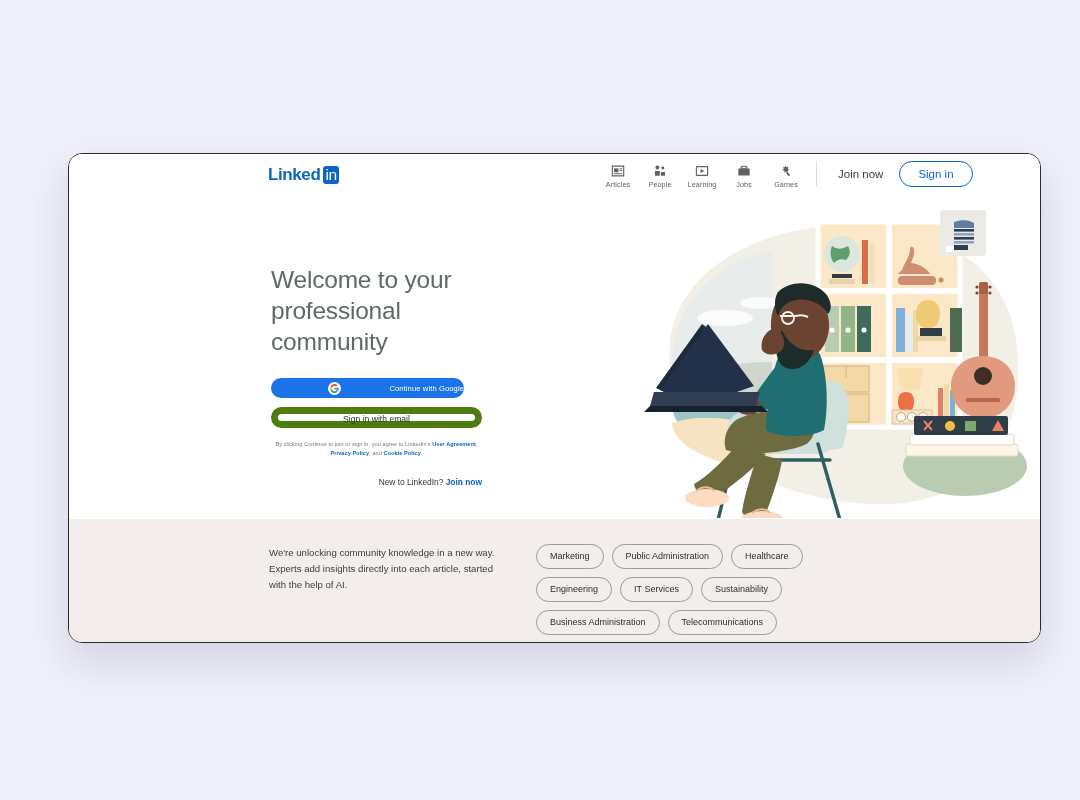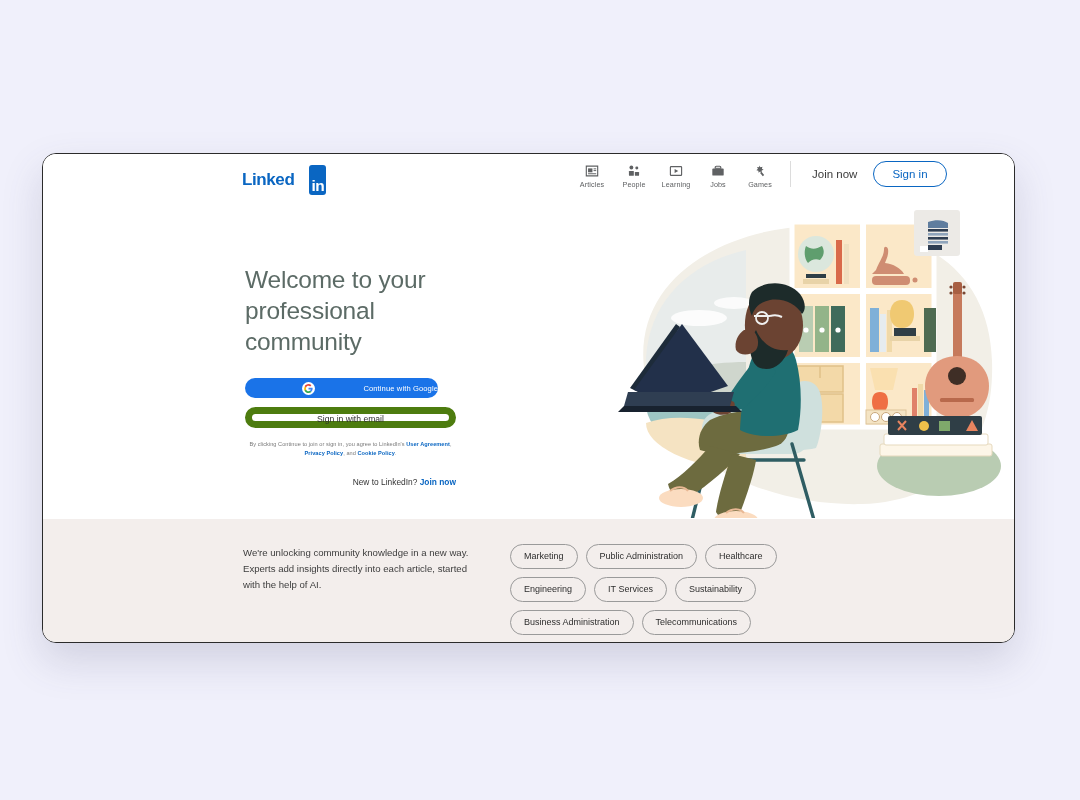--- a/index.html
+++ b/index.html
@@ -10,21 +10,21 @@
     height: 800px;
     background: #f0f0fb;
     font-family: "Liberation Sans", sans-serif;
     overflow: hidden;
     position: relative;
   }
 
   
   .app-card {
     position: absolute;
-    left: 42px;
+    left: 68px;
     top: 153px;
     width: 973px;
     height: 490px;
     background: #ffffff;
     border: 1.5px solid #2b2b2b;
     border-radius: 14px;
     overflow: hidden;
     box-shadow: 0 18px 40px rgba(70,70,110,0.18);
   }
 
@@ -46,25 +46,25 @@
     align-items: center;
     font-size: 17px;
     font-weight: bold;
     letter-spacing: -0.4px;
   }
   .brand-word { color: #0a66c2; }
   .brand-box {
     background: #0a66c2;
     color: #ffffff;
     border-radius: 3px;
-    padding: 12px 2px 1px 2px;
-    margin-left: 15px;
+    padding: 0px 2px 1px 2px;
+    margin-left: 3px;
     font-size: 15.5px;
     line-height: 17px;
-    font-weight: bold;
+    font-weight: normal;
   }
 
   .nav-right {
     position: absolute;
     left: 528px;
     top: 5px;
     display: flex;
     align-items: center;
     gap: 0px;
   }

